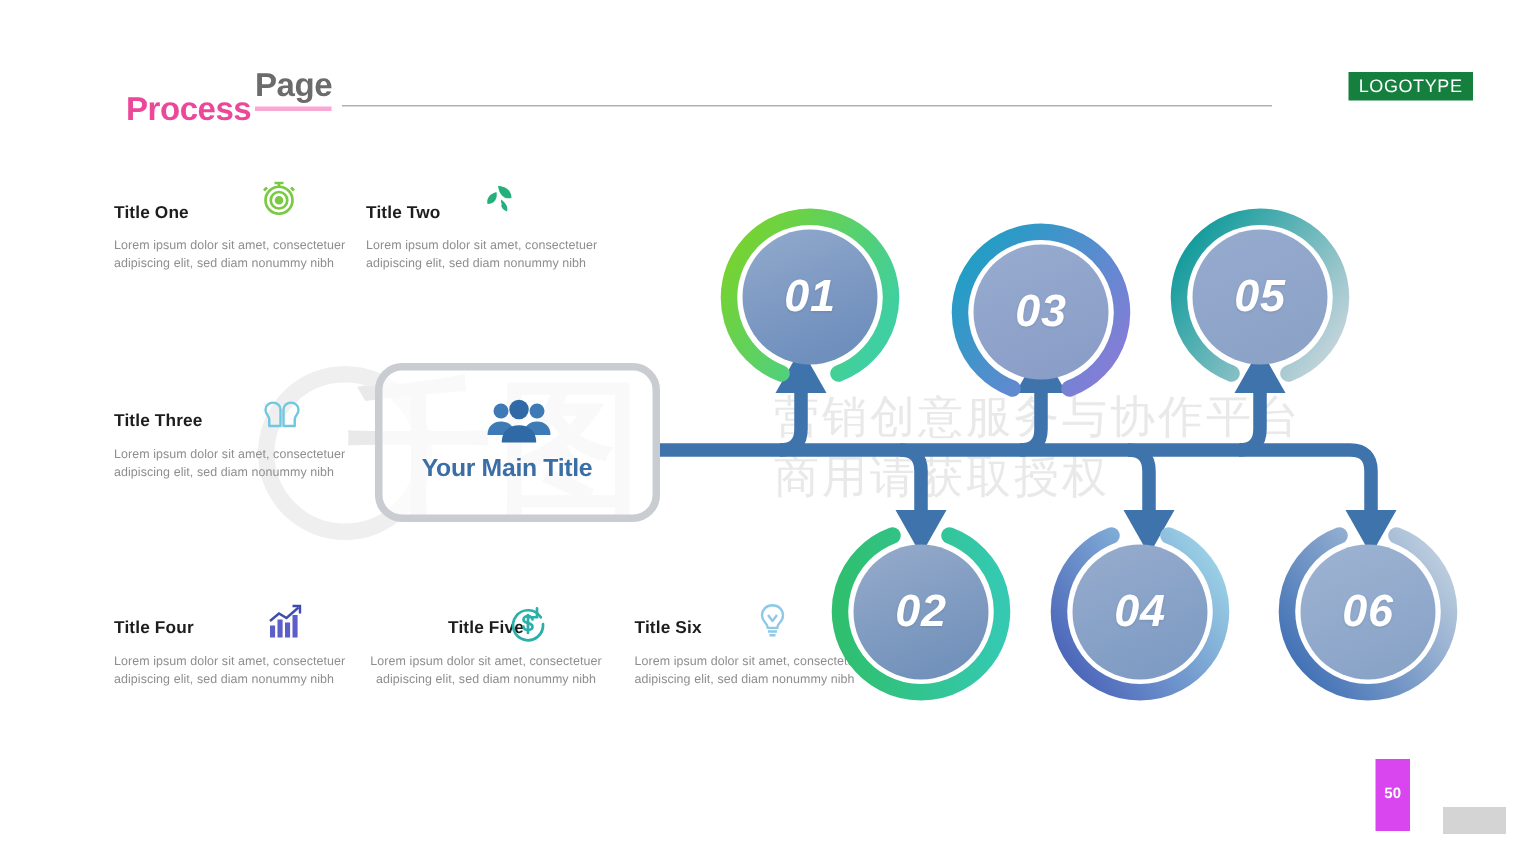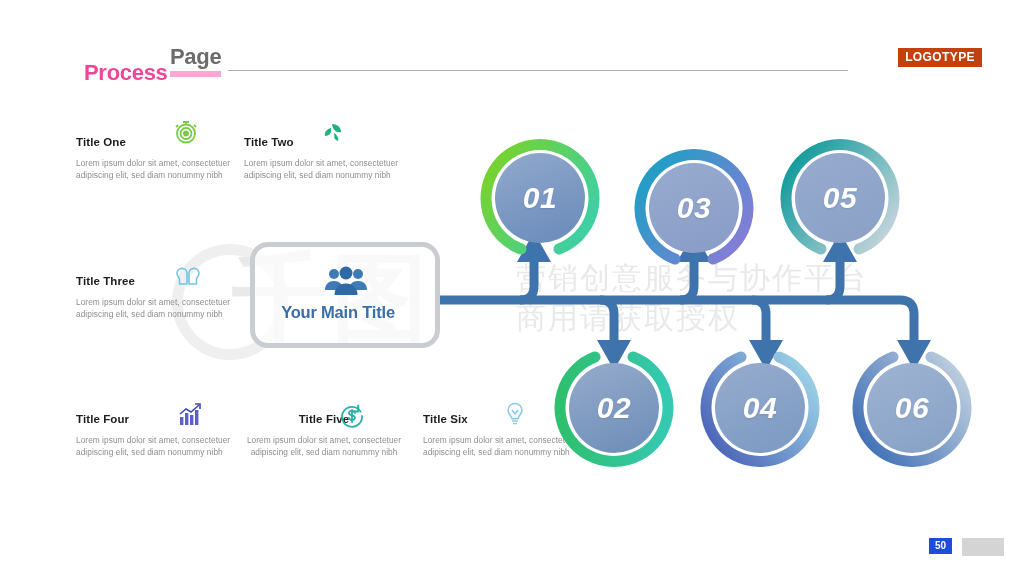--- a/index.html
+++ b/index.html
@@ -29,36 +29,36 @@
     letter-spacing: -0.3px;
     margin-top: 16px;
   }
   #title-page {
     position: absolute;
     left: 170px; top: 44px;
     font-size: 22px;
     font-weight: bold;
     color: #6b6b6b;
     letter-spacing: -0.3px;
-    border-bottom: 6px solid #f9a8d4;
+    border-bottom: 3px solid #f9a8d4;
     padding-bottom: 1px;
   }
   #header-rule {
     position: absolute;
     left: 228px; top: 70px;
     width: 620px; height: 1px;
     background: #b0b0b0;
   }
   #logotype {
     position: absolute;
     right: 42px; top: 48px;
-    background: #c2410c;
+    background: #15803d;
     color: #ffffff;
     font-size: 12px;
-    font-weight: bold;
+    font-weight: normal;
     letter-spacing: 0.4px;
     padding: 3px 7px 3px 7px;
     line-height: 13px;
   }
 
   
   .wm {
     position: absolute;
     pointer-events: none;
     color: #e9e9e9;
@@ -159,26 +159,26 @@
     font-style: italic;
     font-weight: bold;
     color: #ffffff;
     letter-spacing: 0.5px;
     text-shadow: 0 1px 2px rgba(0,0,0,0.10);
   }
 
   
   #pagenum {
     position: absolute;
-    right: 72px; bottom: 22px;
-    background: #1d4ed8;
+    right: 84px; bottom: 22px;
+    background: #d946ef;
     color: #ffffff;
     font-size: 10px;
     font-weight: bold;
-    padding: 2px 6px;
+    padding: 18px 6px;
     line-height: 12px;
   }
   #footer-bar {
     position: absolute;
     right: 20px; bottom: 20px;
     width: 42px; height: 18px;
     background: #d4d4d4;
   }
 </style>
 </head>

